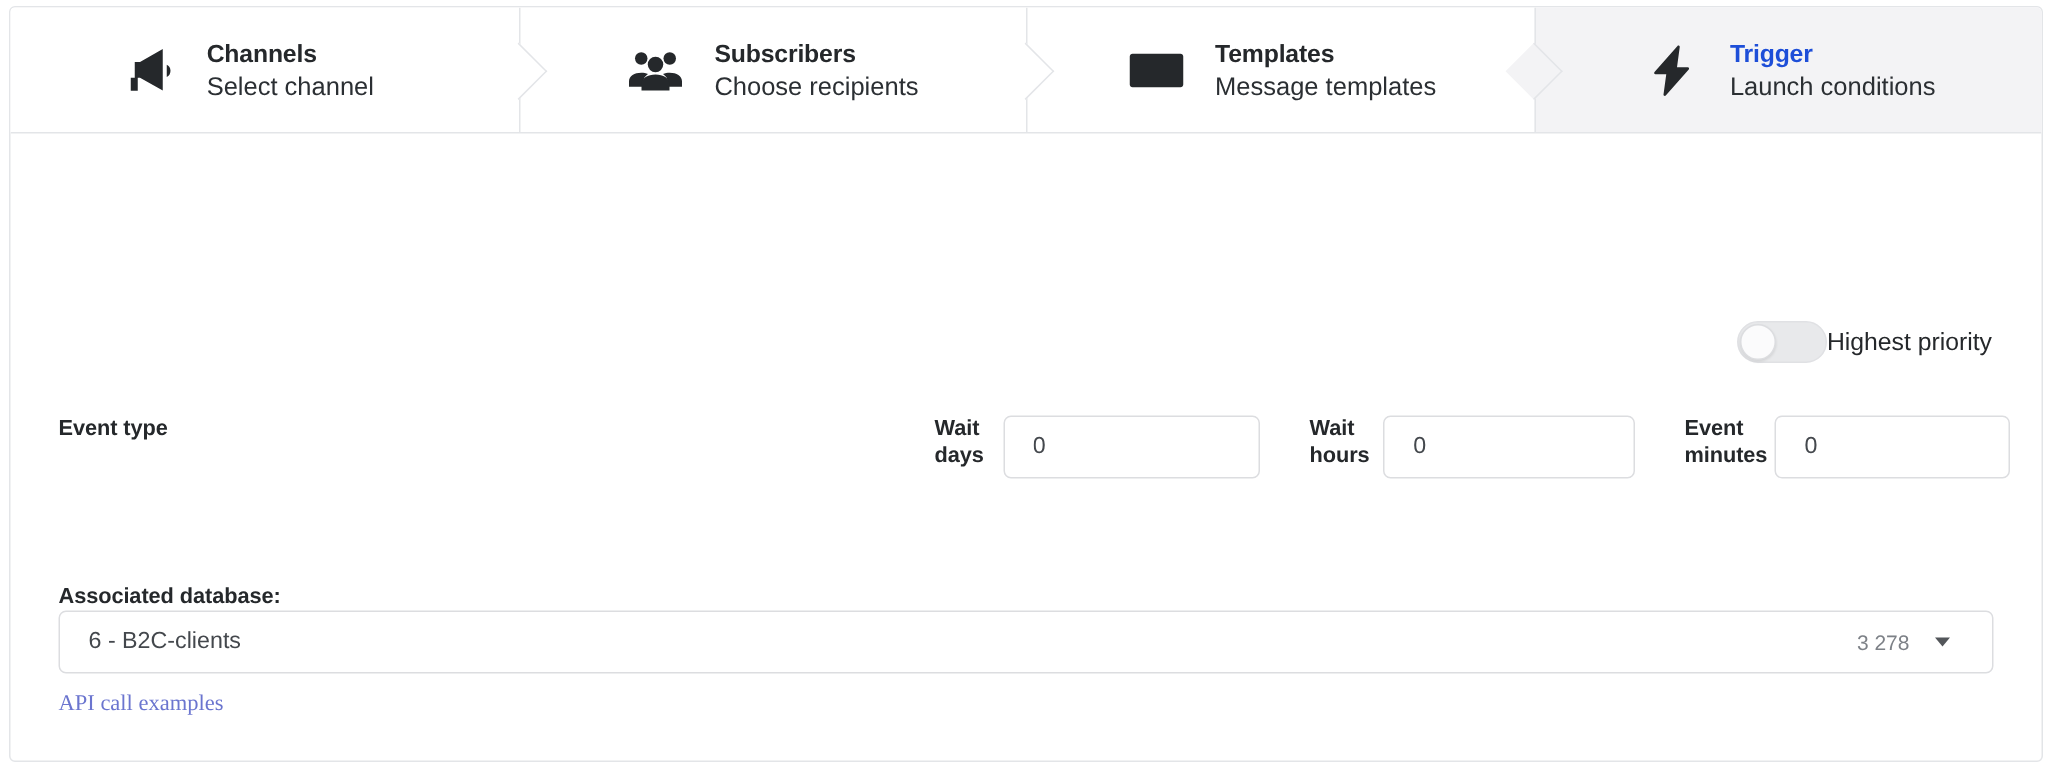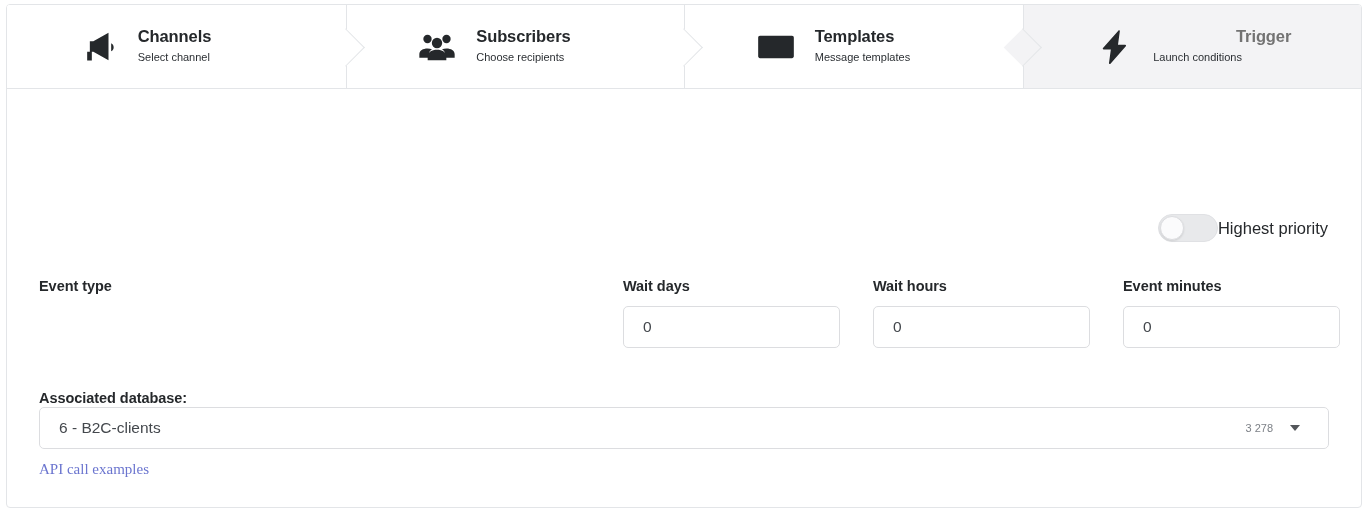--- a/index.html
+++ b/index.html
@@ -84,24 +84,24 @@
 
   .step-text { display: flex; flex-direction: column; gap: 2px; min-width: 138px; }
 
   .step-title {
     font-size: 16.5px;
     font-weight: bold;
     color: #25282b;
     line-height: 20px;
     letter-spacing: -0.1px;
   }
-  .step.active .step-title { color: #737373; text-align: right; }
+  .step.active .step-title { color: #1d4ed8; }
 
   .step-sub {
-    font-size: 11px;
+    font-size: 17px;
     color: #2b2f33;
     line-height: 19px;
     font-weight: normal;
   }
 
   
   .panel-body {
     position: relative;
     height: 418px;
     padding: 0 32px;
@@ -147,21 +147,21 @@
   
   .fields-row {
     position: absolute;
     left: 32px;
     top: 188px;
     right: 32px;
     display: flex;
     gap: 33px;
   }
 
-  .field { display: flex; flex-direction: column; }
+  .field { display: flex; flex-direction: row; }
   .field-event   { width: 551px; flex: 0 0 551px; }
   .field-wait    { width: 217px; flex: 0 0 217px; }
 
   .field-label {
     font-size: 14.5px;
     font-weight: bold;
     color: #25282b;
     margin-bottom: 11px;
     line-height: 18px;
     letter-spacing: -0.05px;
@@ -200,21 +200,21 @@
   .caret {
     width: 0; height: 0;
     border-left: 5.5px solid transparent;
     border-right: 5.5px solid transparent;
     border-top: 6px solid #53565a;
     flex: 0 0 auto;
     margin-left: 8px;
   }
 
   .count-badge {
-    font-size: 11px;
+    font-size: 14px;
     color: #7d8187;
     margin-right: 9px;
     white-space: nowrap;
   }
 
   
   .db-block {
     position: absolute;
     left: 32px;
     top: 300px;

